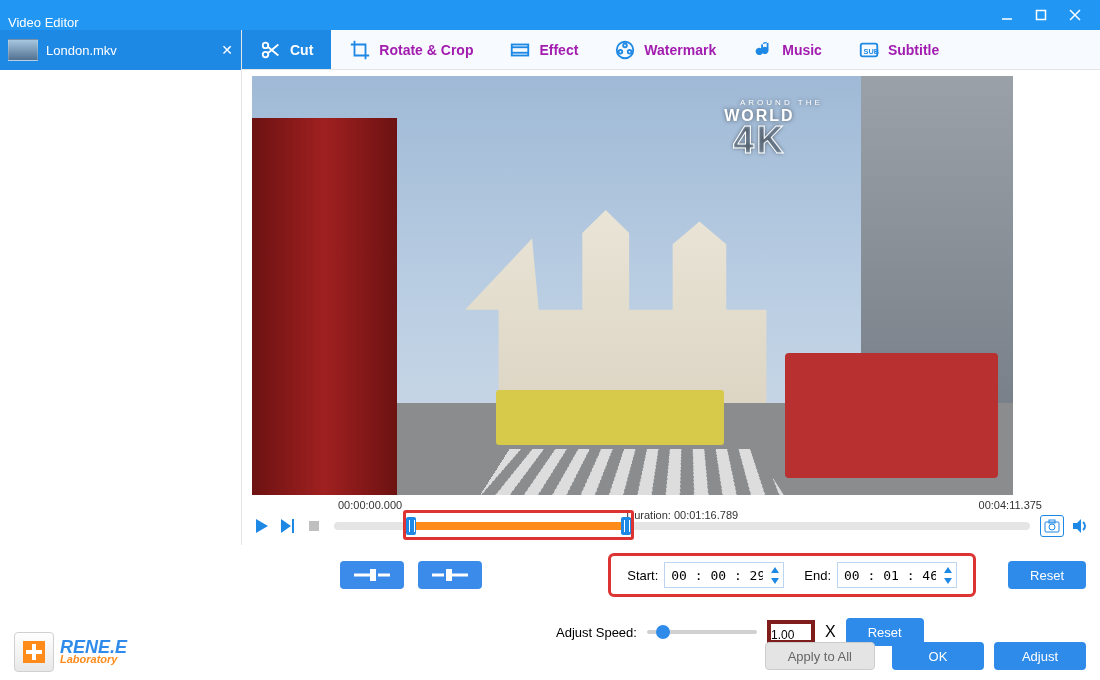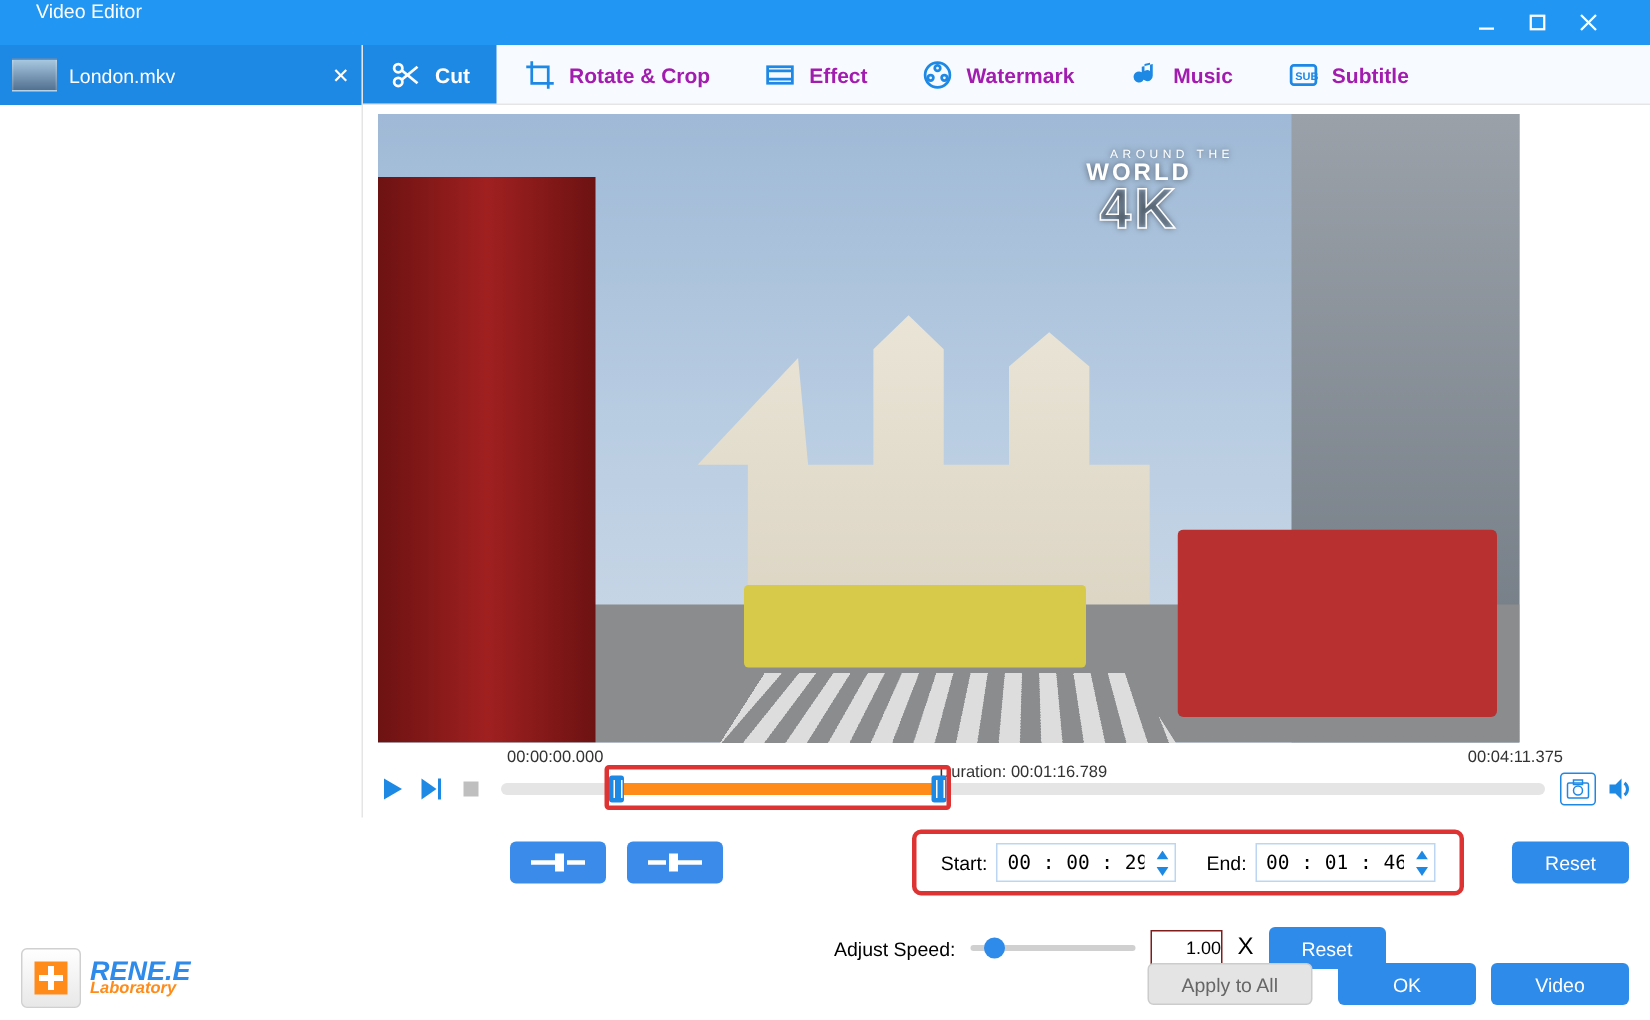--- a/index.html
+++ b/index.html
@@ -1,19 +1,19 @@
 <!DOCTYPE html>
 <html><head>
 <meta charset="utf-8">
 <style>
 * { box-sizing: border-box; margin: 0; padding: 0; font-family: "Segoe UI", Tahoma, sans-serif; }
 html, body { width: 1100px; height: 680px; overflow: hidden; background: #fff; }
 
 
-.titlebar { height: 30px; background: #2196f3; color: #fff; display: flex; align-items: flex-start; padding: 0 24px; font-size: 13px; }
+.titlebar { height: 30px; background: #2196f3; color: #fff; display: flex; align-items: flex-end; padding: 0 8px; font-size: 13px; }
 .titlebar .spacer { flex: 1; }
 .win-ctrl { width: 34px; height: 30px; display: flex; align-items: center; justify-content: center; color: #fff; font-size: 14px; cursor: pointer; }
 .win-ctrl svg { width: 12px; height: 12px; stroke: #fff; stroke-width: 1.5; fill: none; }
 
 
 .main { display: flex; height: 515px; }
 .sidebar { width: 242px; background: #fff; border-right: 1px solid #e5e5e5; display: flex; flex-direction: column; }
 .file-tab { height: 40px; background: #1e88e5; color: #fff; display: flex; align-items: center; padding: 0 8px; font-size: 13px; gap: 8px; }
 .file-tab .thumb { width: 30px; height: 22px; background: linear-gradient(#a7c7e0,#527090); border: 1px solid #fff3; }
 .file-tab .close-x { margin-left: auto; font-size: 14px; cursor: pointer; }
@@ -74,21 +74,21 @@
 .se-wrap{position:relative; display:inline-block;}
 
 .btn { height:28px; padding:0 22px; border-radius:4px; font-size:13px; cursor:pointer; display:inline-flex; align-items:center; justify-content:center; border:none;}
 .btn-blue { background:#2e8bea; color:#fff;}
 .btn-grey { background:#e4e4e4; color:#666; border:1px solid #ccc;}
 
 .lower-row2 { display:flex; align-items:center; gap:10px; margin-top:21px; margin-left:542px;}
 .speed-lbl{font-size:13px;}
 .slider { width:110px; height:4px; background:#d0d0d0; border-radius:2px; position:relative;}
 .slider .knob{position:absolute; top:-5px; width:14px;height:14px;background:#2e8bea;border-radius:50%; left:8%;}
-.speed-val { border:1px solid #7f1d1d; width:48px; height:24px; font-size:12px; text-align:right; line-height:22px;}
+.speed-val { border:4px solid #7f1d1d; width:48px; height:24px; font-size:12px; text-align:left; line-height:22px;}
 
 
 .footer { position:absolute; bottom:10px; right:14px; display:flex; gap:10px;}
 .footer .btn{width:92px;}
 .apply-all { position:absolute; bottom:10px; right:225px;}
 
 
 .logo { position:absolute; left:14px; bottom:8px; display:flex; align-items:center; gap:6px;}
 .logo .mark{width:40px;height:40px;background:linear-gradient(#fff,#e8e8e8);border:1px solid #d0d0d0;border-radius:4px;display:flex;align-items:center;justify-content:center;}
 .logo .mark .plus{width:22px;height:22px;background:#ff8c1a;position:relative;}
@@ -329,21 +329,21 @@
         <div class="knob"></div>
       </div>
     <div class="speed-val">1.00</div>
     <span>X</span>
     <button class="btn btn-blue">Reset</button>
   </div>
 
   <button class="btn btn-grey apply-all">Apply to All</button>
   <div class="footer">
     <button class="btn btn-blue">OK</button>
-    <button class="btn btn-blue">Video</button>
+    <button class="btn btn-blue">Adjust</button>
   </div>
 
   <div class="logo">
     <div class="mark">
         <div class="plus"></div>
       </div>
     <div class="txt">
       <span>RENE.E</span>
       <small>Laboratory</small>
     </div>

